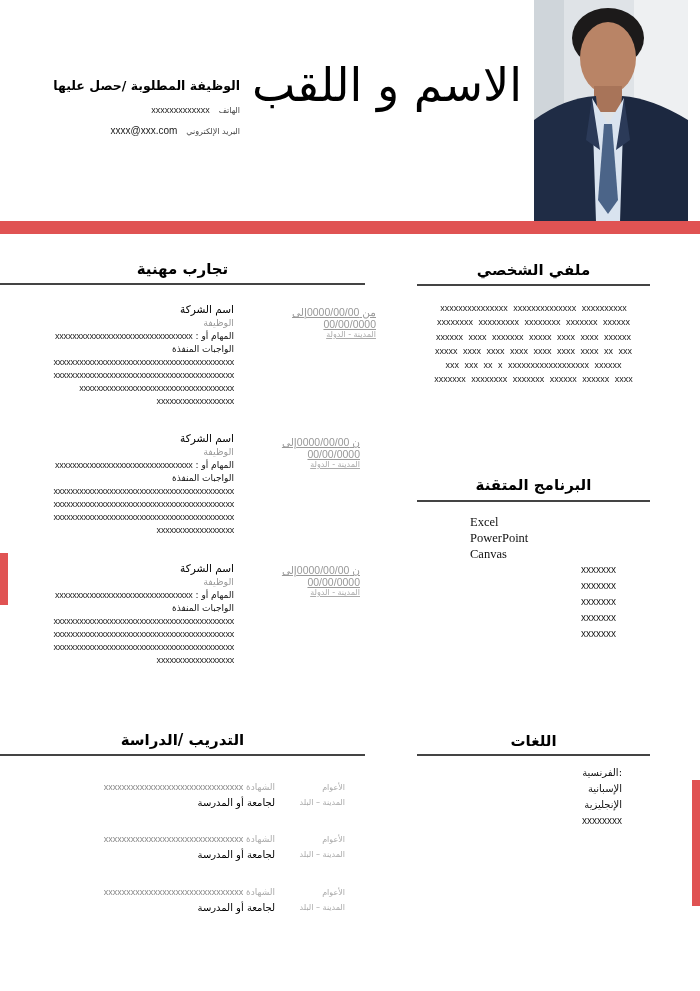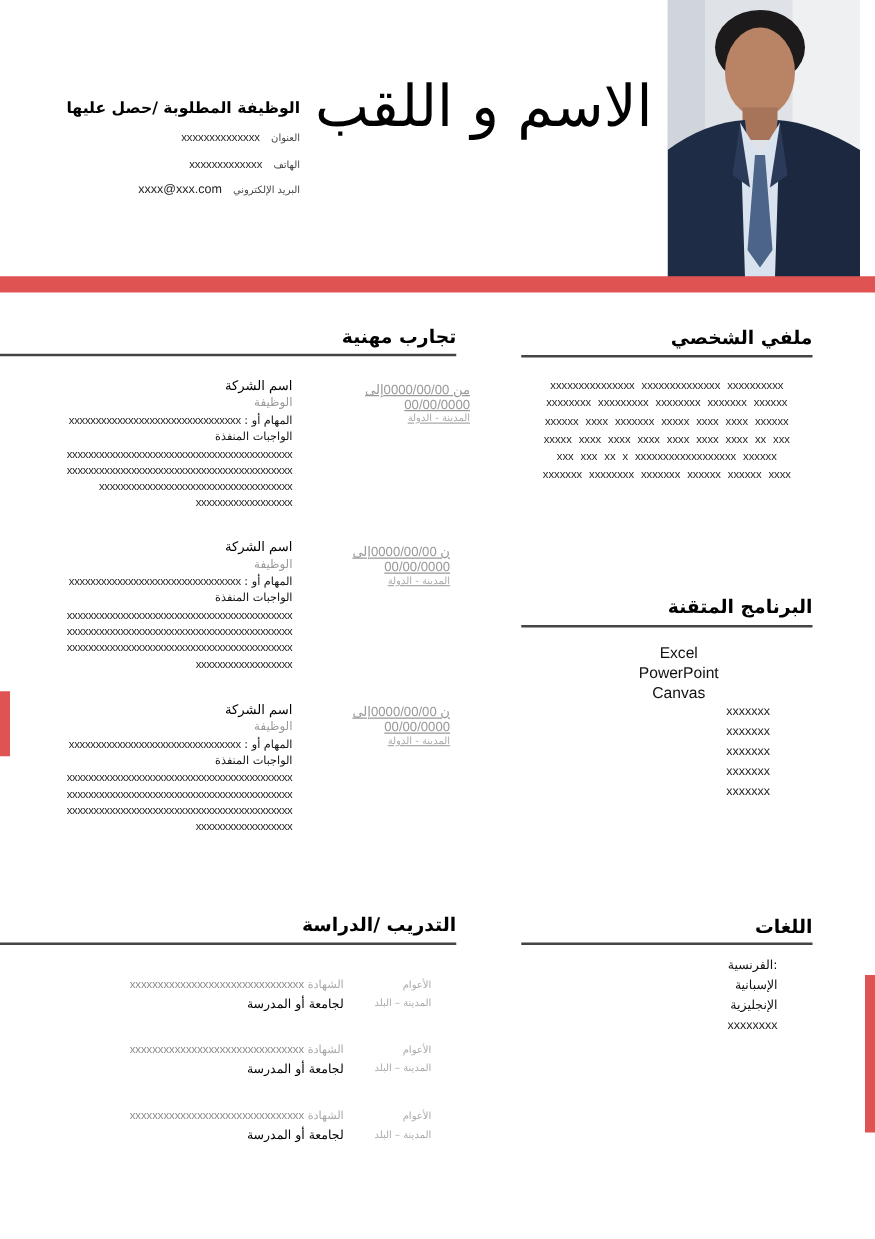--- a/index.html
+++ b/index.html
@@ -21,37 +21,37 @@
   .job-title { font-size: 12.5px; font-weight: bold; color: #000; white-space: nowrap; margin-bottom: 6px; }
   .contact-line { font-size: 9px; color: #222; white-space: nowrap; line-height: 22px; height: 21px; }
   .contact-line .lbl { font-size: 8px; color: #444; margin-left: 6px; }
   .contact-line .val { font-family: "Liberation Sans", sans-serif; }
   .contact-line .val.email { font-size: 10px; }
 
   
   .band { left: 0; top: 221px; width: 700px; height: 13px; background: #e05353; }
 
   
-  .sec-title { font-size: 15px; font-weight: bold; color: #000; text-align: right; white-space: nowrap; }
+  .sec-title { font-size: 15px; font-weight: bold; color: #000; text-align: center; white-space: nowrap; }
   .sec-line { height: 1.5px; background: #444; }
 
   
   .exp-col { direction: rtl; text-align: right; }
   .company { font-size: 10.5px; font-weight: normal; color: #000; line-height: 14px; }
   .role { font-size: 9.5px; color: #999; line-height: 14px; }
   .tasks { font-size: 9px; color: #111; line-height: 13px; }
   .xline { font-family: "Liberation Sans", sans-serif; font-size: 9px; color: #222; line-height: 13px; letter-spacing: -0.2px; white-space: nowrap; margin-left: 41px; }
   .date { font-family: "Liberation Sans", sans-serif; font-size: 10.5px; color: #999; text-decoration: underline; line-height: 12px; white-space: nowrap; text-align: right; }
   .place { font-size: 8px; color: #aaa; text-decoration: underline; text-align: right; white-space: nowrap; }
 
   
   .profile { font-family: "Liberation Sans", sans-serif; font-size: 9px; color: #222; line-height: 14.3px; text-align: center; white-space: nowrap; word-spacing: 3px; }
 
   
-  .sw { font-family: Liberation Sans, sans-serif; font-size: 12.5px; color: #111; line-height: 16px; text-align: center; white-space: nowrap; }
+  .sw { font-family: Liberation Serif, serif; font-size: 12.5px; color: #111; line-height: 16px; text-align: left; white-space: nowrap; }
   .swx { font-family: "Liberation Sans", sans-serif; font-size: 10px; color: #222; line-height: 16px; text-align: right; }
 
   
   .edu-years { font-size: 8px; color: #aaa; }
   .edu-cert { font-size: 9px; color: #aaa; white-space: nowrap; }
   .edu-cert .xs { font-family: "Liberation Sans", sans-serif; color: #888; }
   .edu-school { font-size: 10px; color: #000; white-space: nowrap; }
 
   
   .lang { font-size: 10px; color: #111; line-height: 16px; text-align: right; white-space: nowrap; }
@@ -83,24 +83,20 @@
 
     <path d="M58 98 L66 150 L52 140 Z" fill="#2b3a58"></path>
     <path d="M90 98 L82 150 L96 140 Z" fill="#2b3a58"></path>
   </svg>
 </div>
 
 <div class="abs name rtl">الاسم و اللقب</div>
 
 <div class="abs contact rtl">
   <div class="job-title">الوظيفة المطلوبة  /حصل عليها</div>
-  <div class="contact-line">
-    <span class="lbl">العنوان</span>
-    <span class="val">xxxxxxxxxxxxxx</span>
-  </div>
   <div class="contact-line">
     <span class="lbl">الهاتف</span>
     <span class="val">xxxxxxxxxxxxx</span>
   </div>
   <div class="contact-line">
     <span class="lbl">البريد الإلكتروني</span>
     <span class="val email">xxxx@xxx.com</span>
   </div>
 </div>
 

